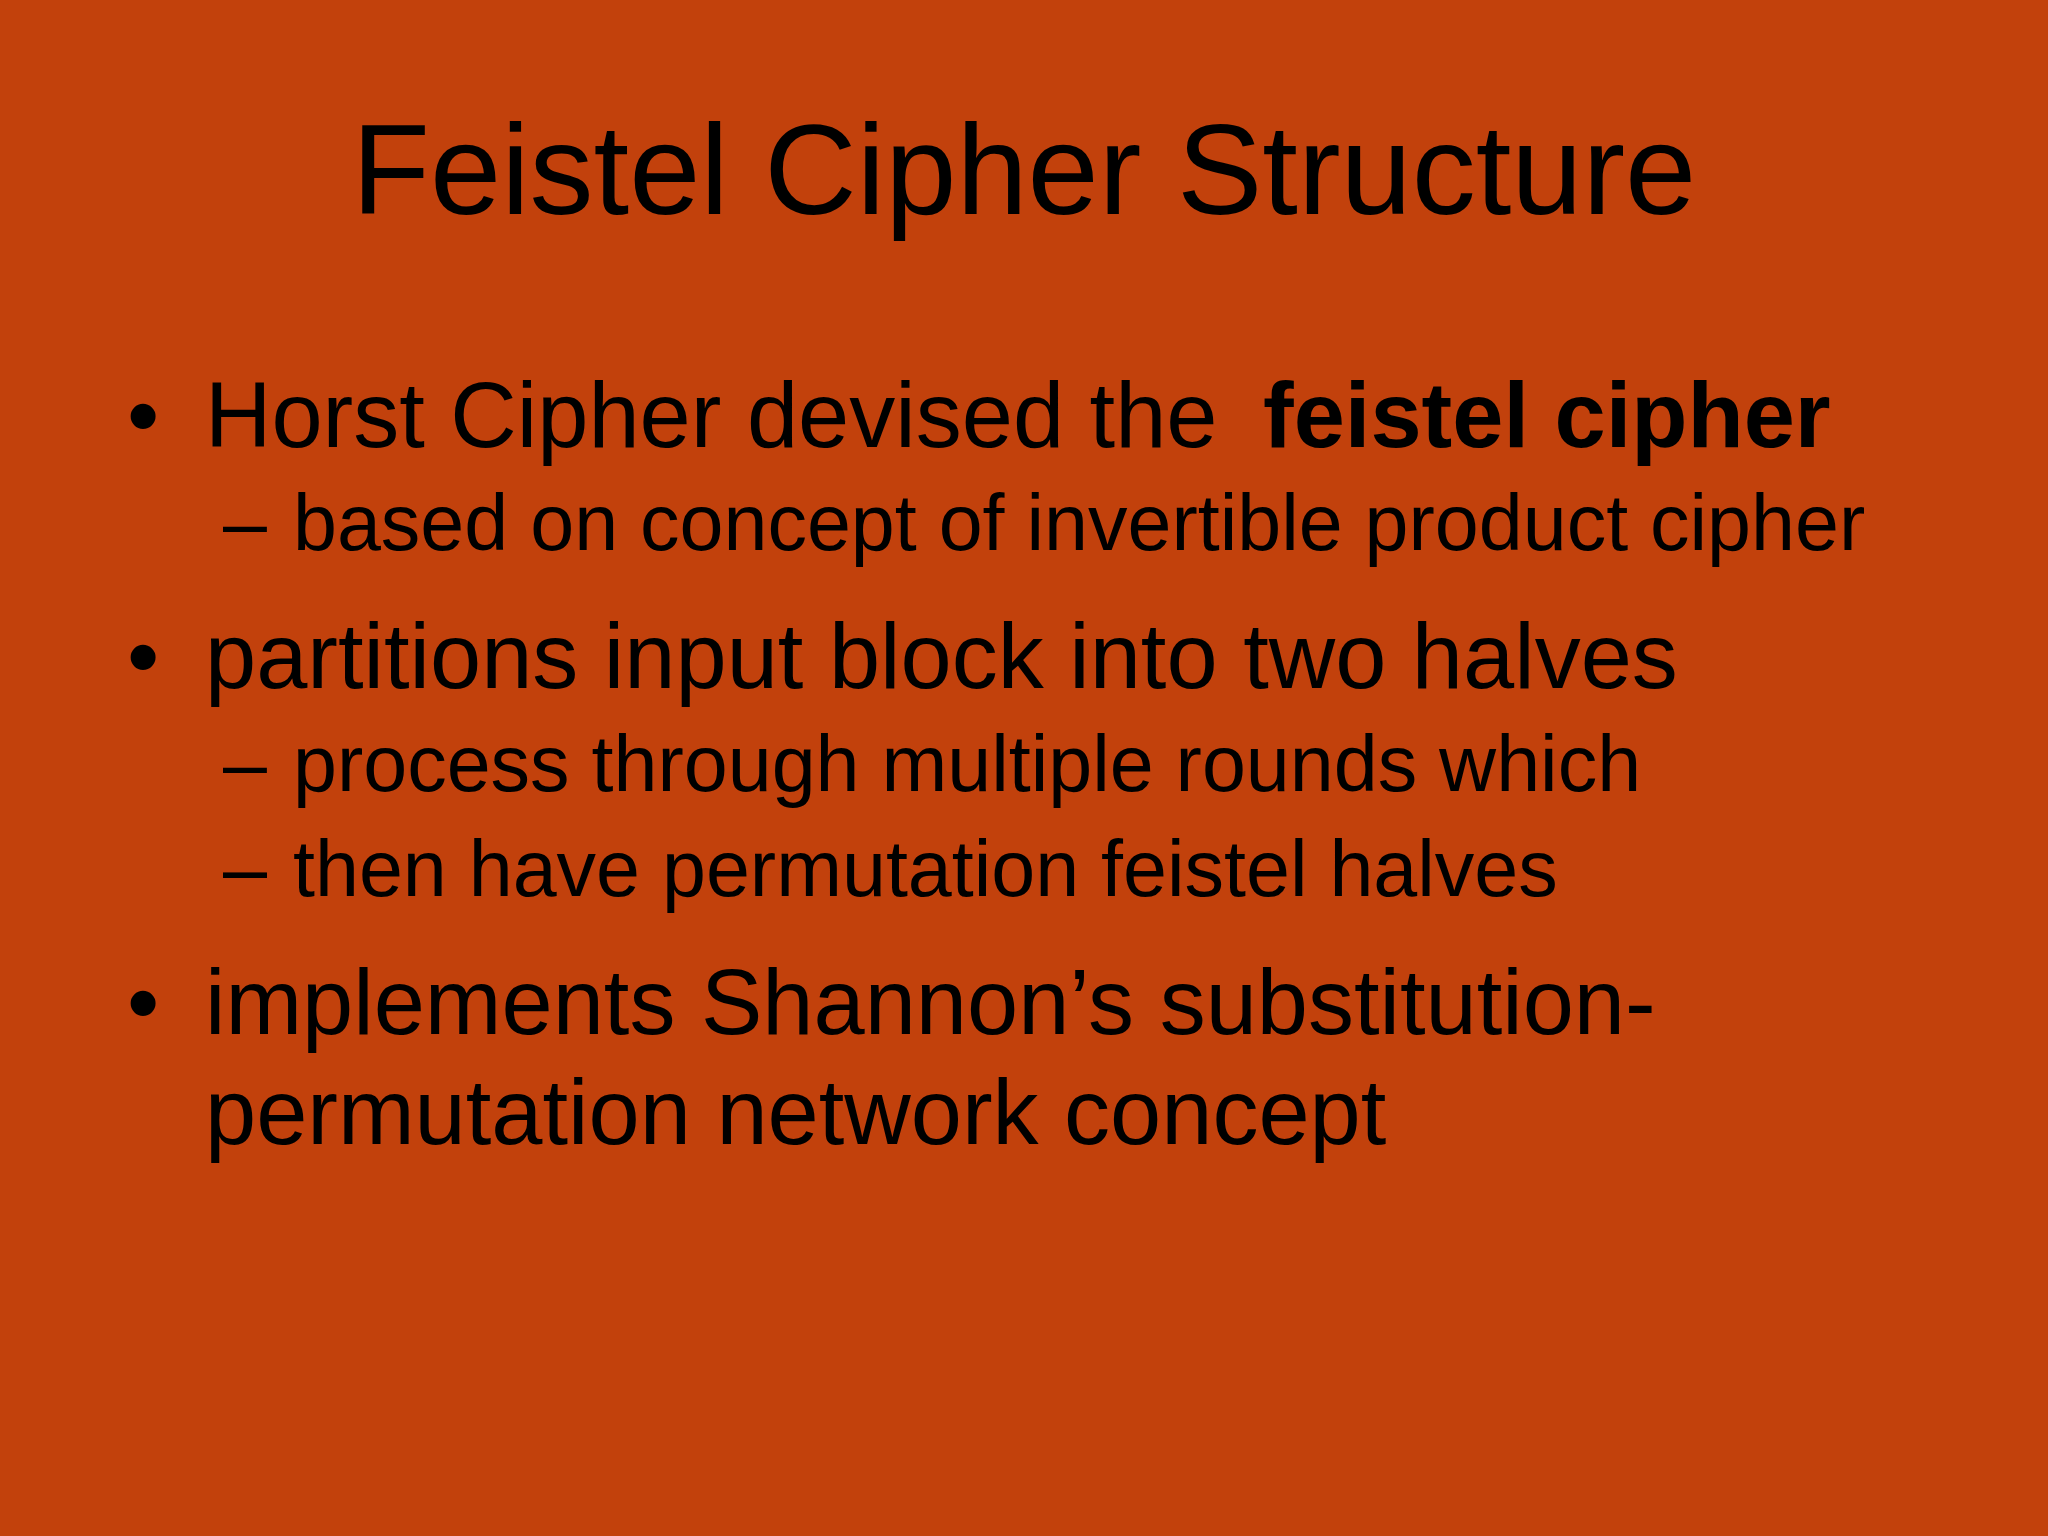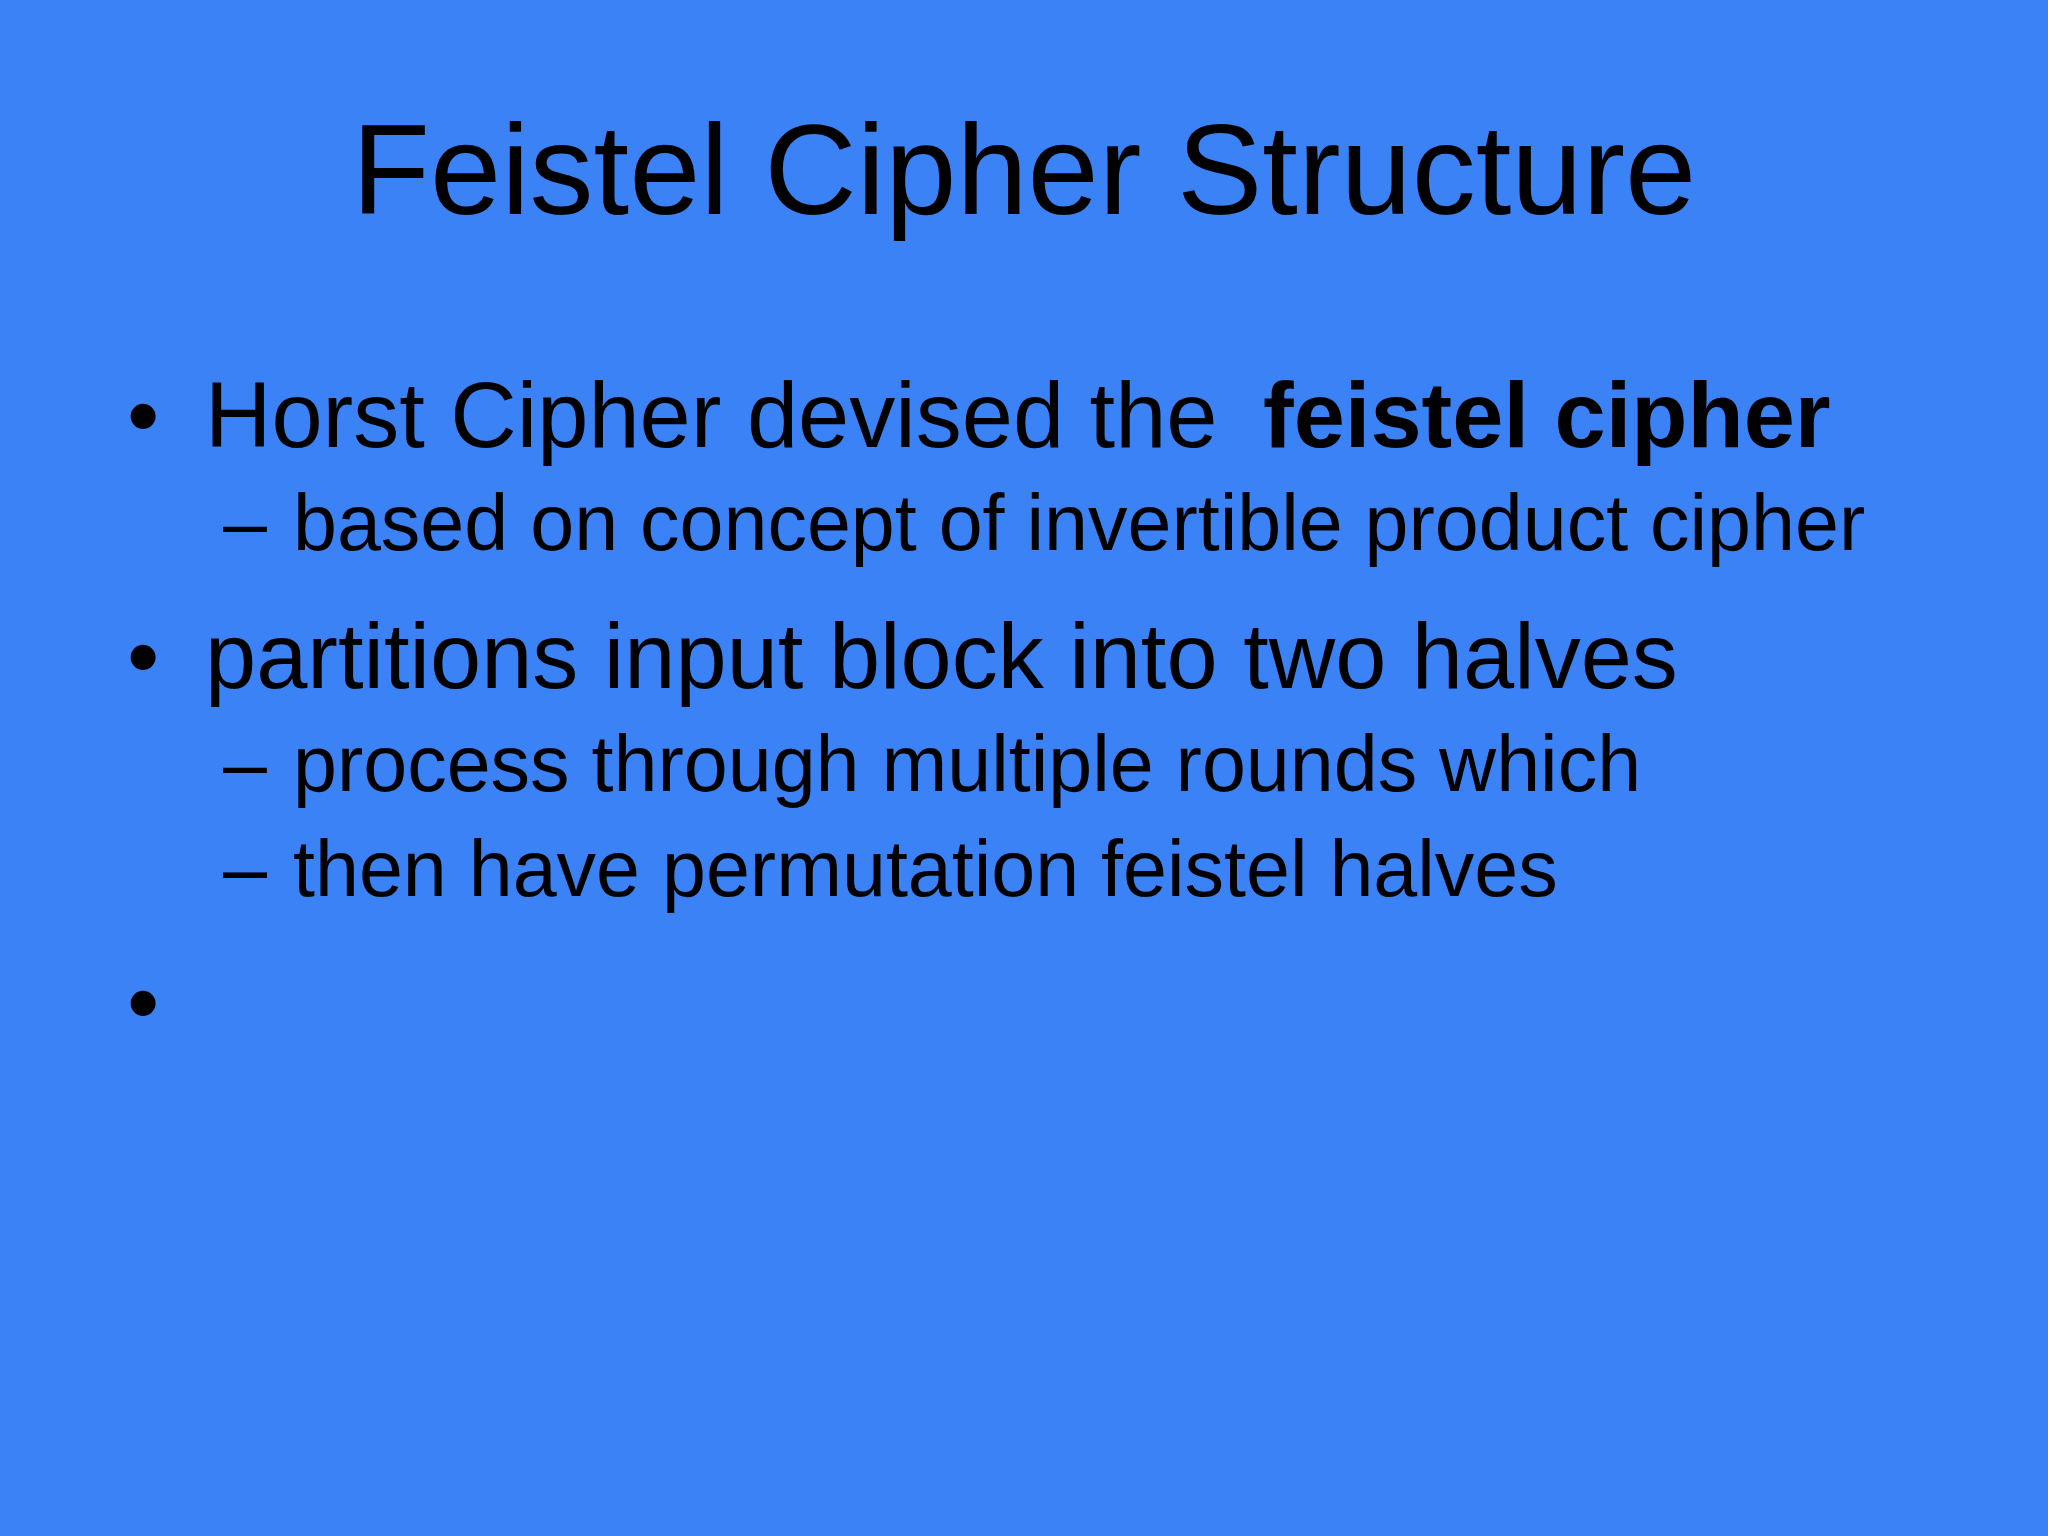--- a/index.html
+++ b/index.html
@@ -4,21 +4,21 @@
 <style>
   html, body {
     margin: 0;
     padding: 0;
     background: #ffffff;
   }
   .slide {
     position: relative;
     width: 2048px;
     height: 1536px;
-    background: #3b82f6;
+    background: #c2410c;
     color: #000000;
     font-family: "Liberation Sans", sans-serif;
     overflow: hidden;
   }
   .title {
     position: absolute;
     top: 96px;
     left: 0;
     width: 100%;
     text-align: center;
@@ -99,17 +99,17 @@
 
     <div class="line l2">
       <span class="marker">–</span>
     </div>
 
     <div class="line l2">
       <span class="marker">–</span><span>then have permutation feistel halves</span>
     </div>
 
     <div class="line l1">
-      <span class="marker">•</span>
+      <span class="marker">•</span><span>implements Shannon’s substitution-permutation network concept</span>
     </div>
 
   </div>
 </div>
 
 </body></html>

